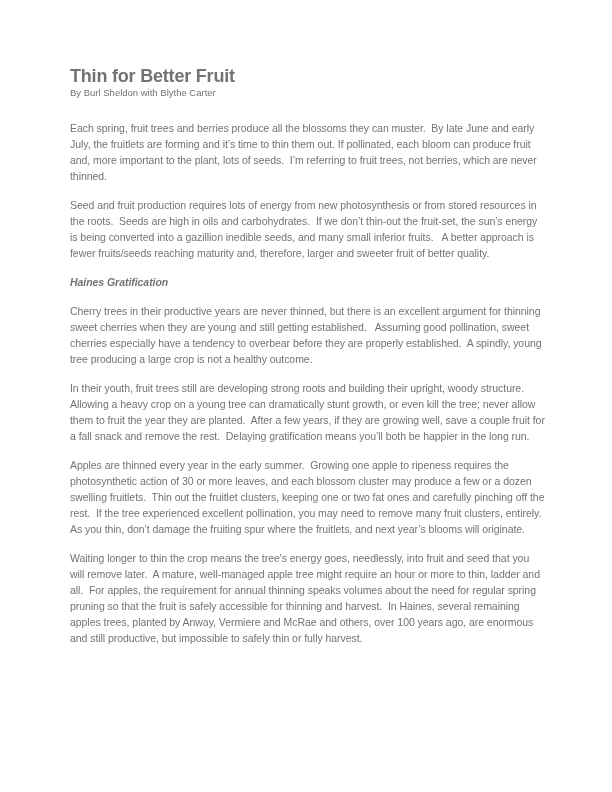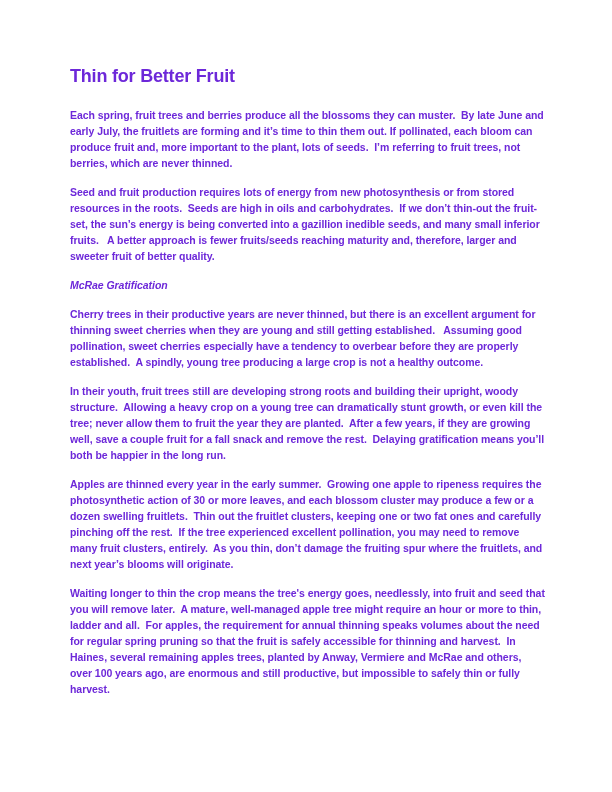--- a/index.html
+++ b/index.html
@@ -10,21 +10,21 @@
   .page {
     position: relative;
     width: 612px;
     height: 792px;
     margin: 0;
     background: #ffffff;
     box-sizing: border-box;
     padding: 66px 67px 40px 70px;
     overflow: hidden;
     font-family: "Liberation Sans", "DejaVu Sans", sans-serif;
-    color: #6d28d9;
+    color: #737373;
   }
   .doc-title {
     font-size: 18px;
     line-height: 20px;
     font-weight: bold;
     margin: 0 0 1px 0;
     letter-spacing: -0.2px;
   }
   .byline {
     font-size: 9.5px;
@@ -34,37 +34,37 @@
   .doc-body {
     margin-top: 21px;
     font-size: 10.5px;
     line-height: 16px;
     letter-spacing: -0.05px;
   }
   .para {
     margin: 0 0 13px 0;
     white-space: pre-wrap;
     text-align: left;
-    font-weight: bold;
   }
   .heading {
     margin: 3px 0 13px 0;
     font-weight: bold;
     font-style: italic;
     font-size: 10.5px;
     white-space: pre-wrap;
   }
 </style>
 </head>
 <body>
 
 <div class="page">
   <h1 class="doc-title">Thin for Better Fruit</h1>
+  <div class="byline">By Burl Sheldon with Blythe Carter</div>
   <div class="doc-body" id="doc-body">
       <p class="para">Each spring, fruit trees and berries produce all the blossoms they can muster.  By late June and early July, the fruitlets are forming and it’s time to thin them out. If pollinated, each bloom can produce fruit and, more important to the plant, lots of seeds.  I’m referring to fruit trees, not berries, which are never thinned.</p>
       <p class="para">Seed and fruit production requires lots of energy from new photosynthesis or from stored resources in the roots.  Seeds are high in oils and carbohydrates.  If we don’t thin-out the fruit-set, the sun’s energy is being converted into a gazillion inedible seeds, and many small inferior fruits.   A better approach is fewer fruits/seeds reaching maturity and, therefore, larger and sweeter fruit of better quality.</p>
-      <h2 class="heading">McRae Gratification</h2>
+      <h2 class="heading">Haines Gratification</h2>
       <p class="para">Cherry trees in their productive years are never thinned, but there is an excellent argument for thinning sweet cherries when they are young and still getting established.   Assuming good pollination, sweet cherries especially have a tendency to overbear before they are properly established.  A spindly, young tree producing a large crop is not a healthy outcome.</p>
       <p class="para">In their youth, fruit trees still are developing strong roots and building their upright, woody structure.  Allowing a heavy crop on a young tree can dramatically stunt growth, or even kill the tree; never allow them to fruit the year they are planted.  After a few years, if they are growing well, save a couple fruit for a fall snack and remove the rest.  Delaying gratification means you’ll both be happier in the long run.</p>
       <p class="para">Apples are thinned every year in the early summer.  Growing one apple to ripeness requires the photosynthetic action of 30 or more leaves, and each blossom cluster may produce a few or a dozen swelling fruitlets.  Thin out the fruitlet clusters, keeping one or two fat ones and carefully pinching off the rest.  If the tree experienced excellent pollination, you may need to remove many fruit clusters, entirely.  As you thin, don’t damage the fruiting spur where the fruitlets, and next year’s blooms will originate.</p>
       <p class="para">Waiting longer to thin the crop means the tree's energy goes, needlessly, into fruit and seed that you will remove later.  A mature, well-managed apple tree might require an hour or more to thin, ladder and all.  For apples, the requirement for annual thinning speaks volumes about the need for regular spring pruning so that the fruit is safely accessible for thinning and harvest.  In Haines, several remaining apples trees, planted by Anway, Vermiere and McRae and others, over 100 years ago, are enormous and still productive, but impossible to safely thin or fully harvest.</p>
     </div>
 </div>
 
 </body></html>

